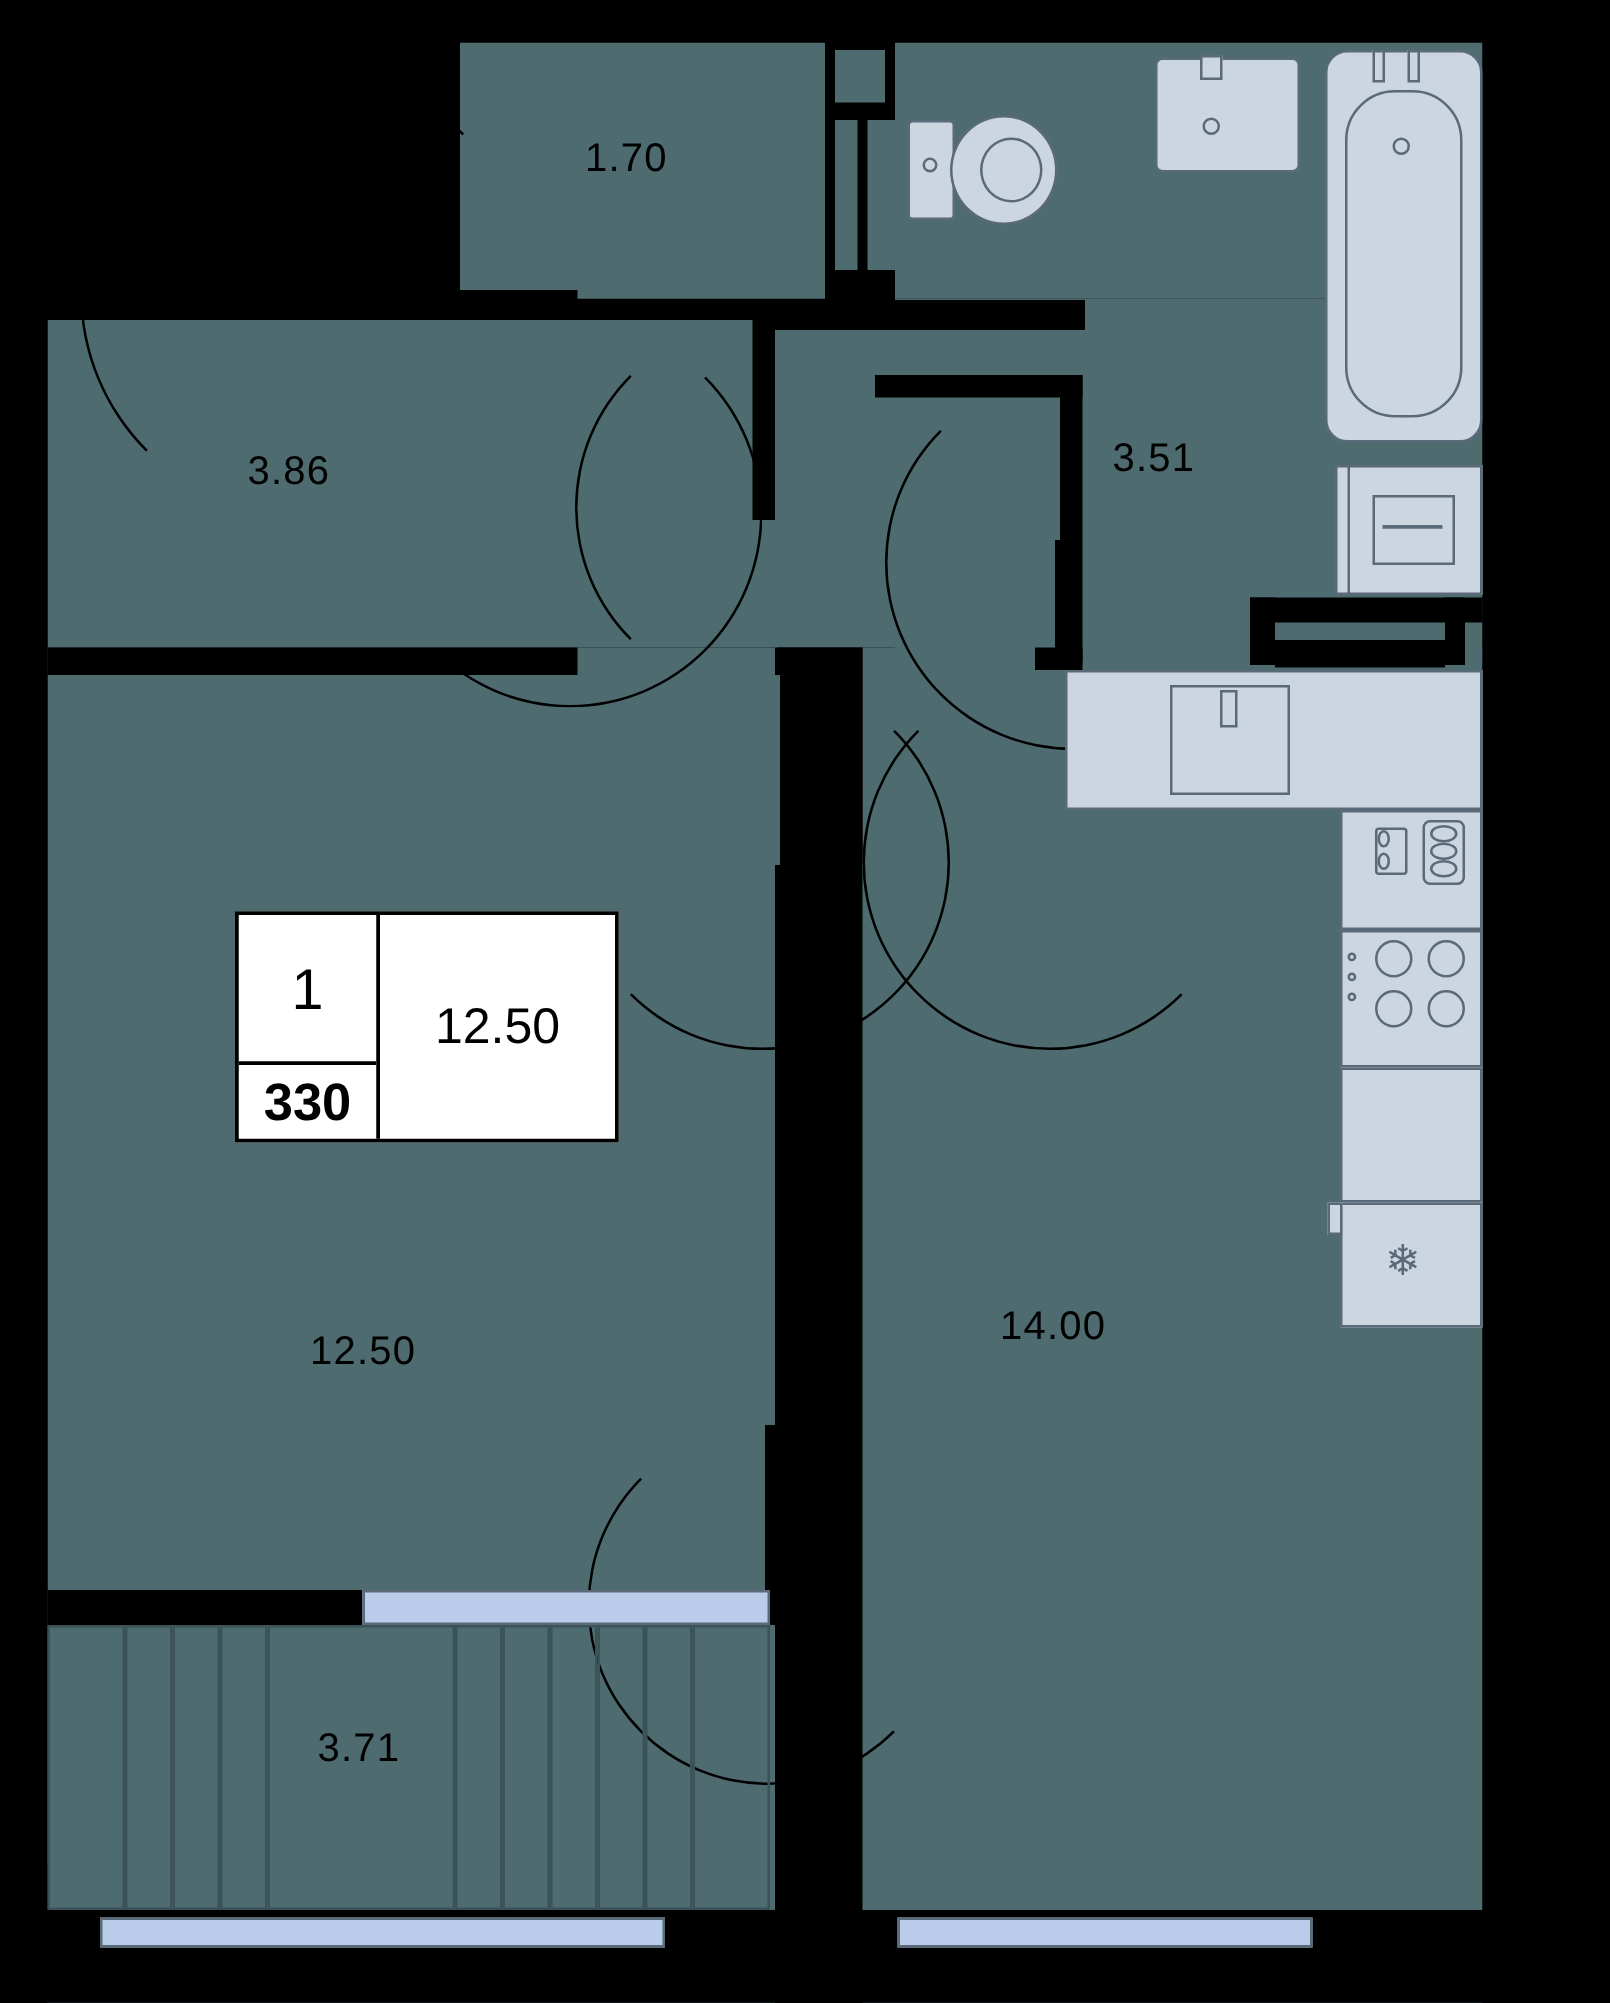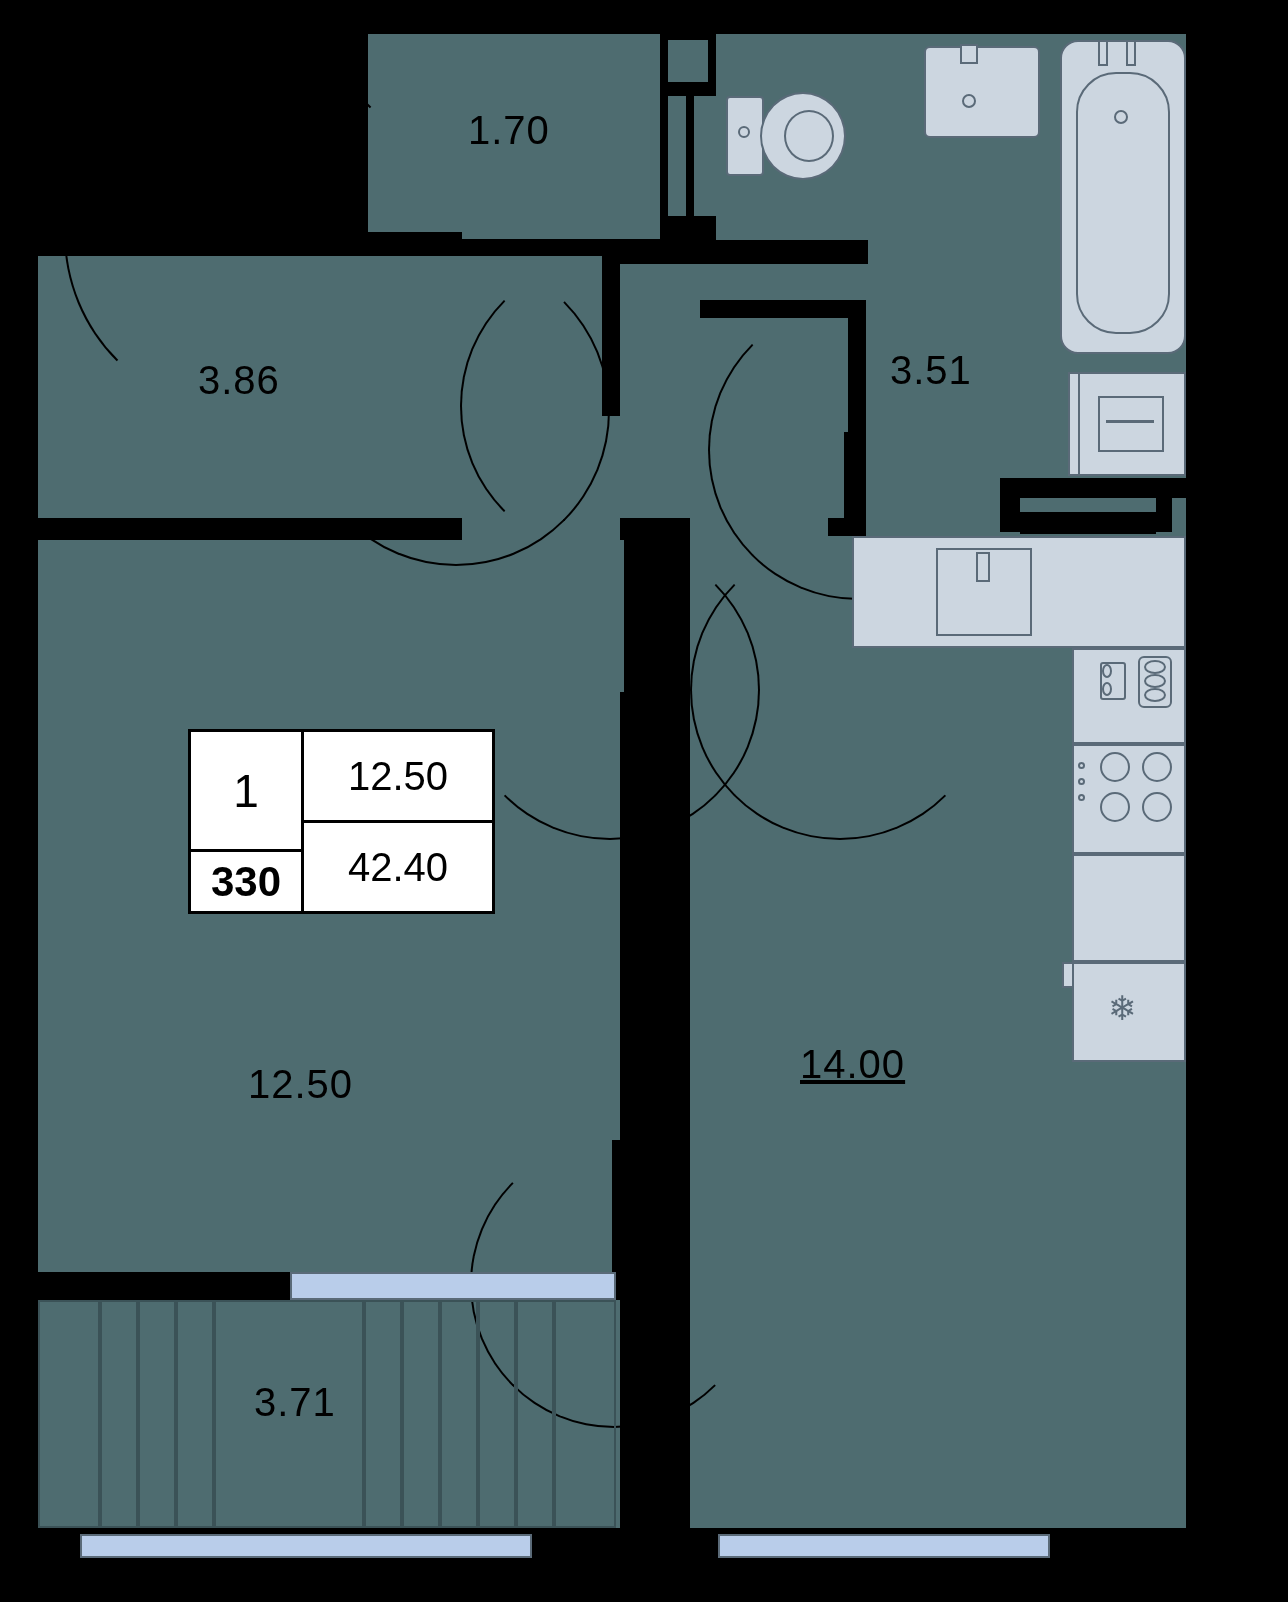--- a/index.html
+++ b/index.html
@@ -31,21 +31,21 @@
     border: 2px solid #5a6a78;
     box-sizing: border-box;
   }
   .fixture-line {
     position: absolute;
     background: #5a6a78;
   }
   .label {
     position: absolute;
     color: #000000;
-    font-size: 40px;
+    font-size: 32px;
     font-weight: 400;
     letter-spacing: 1px;
     white-space: nowrap;
   }
   .door-arc {
     position: absolute;
     border: 2px solid #000000;
     border-radius: 50%;
     box-sizing: border-box;
     background: transparent;
@@ -248,27 +248,26 @@
   <div class="balcony-rail" style="left:402px; top:1300px; width:38px; height:228px;"></div>
   <div class="balcony-rail" style="left:440px; top:1300px; width:38px; height:228px;"></div>
   <div class="balcony-rail" style="left:478px; top:1300px; width:38px; height:228px;"></div>
   <div class="balcony-rail" style="left:516px; top:1300px; width:38px; height:228px;"></div>
   <div class="balcony-rail" style="left:554px; top:1300px; width:62px; height:228px;"></div>
 
   <div class="label" style="left:468px; top:108px;">1.70</div>
   <div class="label" style="left:198px; top:358px;">3.86</div>
   <div class="label" style="left:890px; top:348px;">3.51</div>
   <div class="label" style="left:248px; top:1062px;">12.50</div>
-  <div class="label" style="left:800px; top:1042px;text-decoration:underline;">14.00</div>
+  <div class="label" style="left:800px; top:1042px;">14.00</div>
   <div class="label" style="left:254px; top:1380px;">3.71</div>
 
   <div id="info-table">
     <div id="info-left">
       <div class="info-rooms">1</div>
       <div class="info-number">330</div>
     </div>
     <div id="info-right">
       <div class="info-cell">12.50</div>
-      <div class="info-cell">42.40</div>
     </div>
   </div>
 
 </div>
 
 </body></html>

